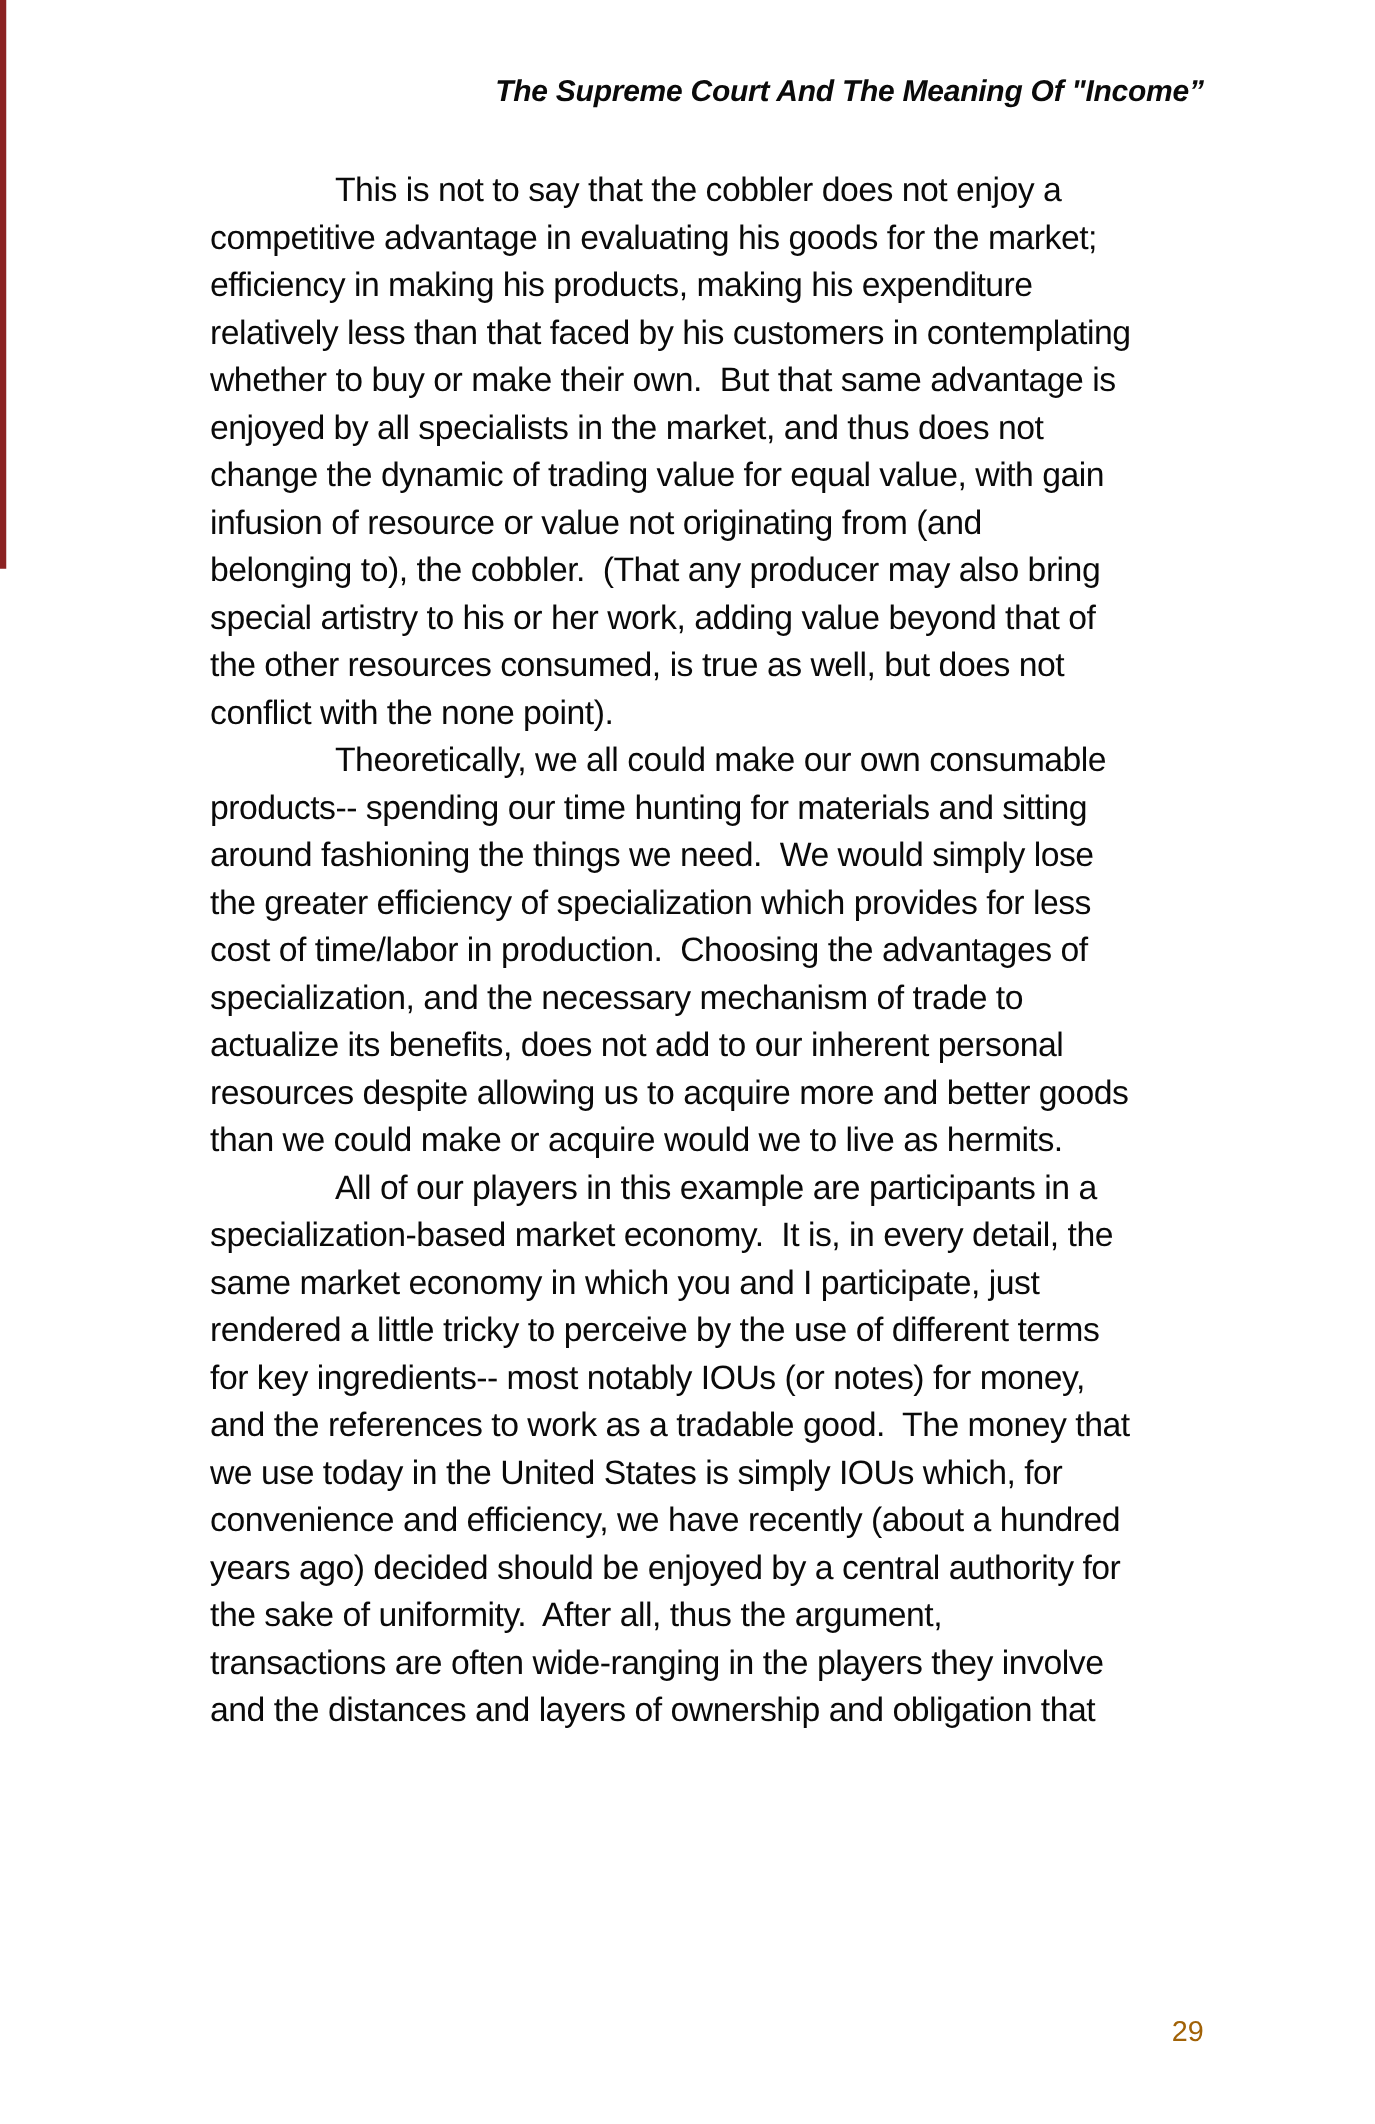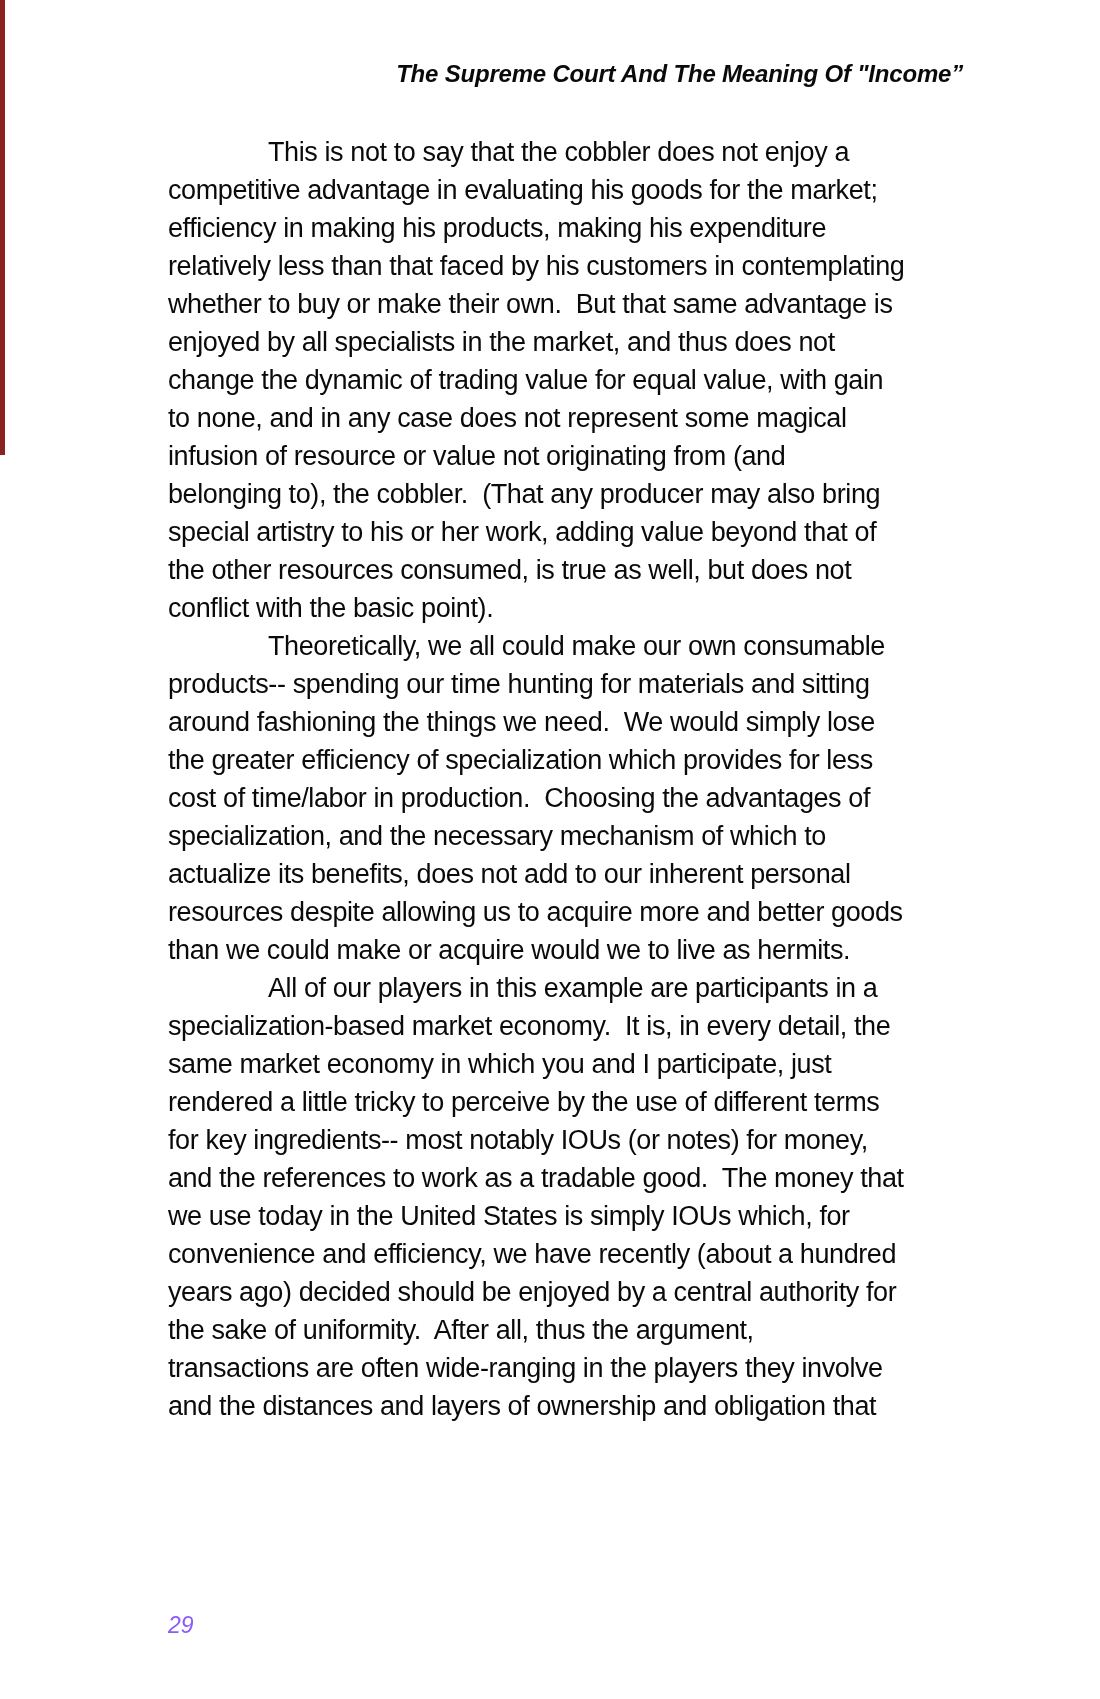--- a/index.html
+++ b/index.html
@@ -53,57 +53,56 @@
     white-space: pre-wrap; 
   }
   .para .line:first-child {
     text-indent: 100px; 
   }
   .page-number {
     position: absolute;
     top: 1612px;
     left: 168px;
     width: 795px;
+    text-align: right;
     font-size: 23px;
-    color: #8b5cf6;
-    font-style: italic;
+    color: #a16207;
   }
 </style>
 </head>
 <body>
 
 <div class="page">
 
   <div class="edge-artifact" style="background: rgb(139, 34, 34);"></div>
 
   <div class="running-head">The Supreme Court And The Meaning Of "Income”</div>
 
   <div class="body-text">
     <div class="para">
         <div class="line">This is not to say that the cobbler does not enjoy a</div>
         <div class="line">competitive advantage in evaluating his goods for the market;</div>
         <div class="line">efficiency in making his products, making his expenditure</div>
         <div class="line">relatively less than that faced by his customers in contemplating</div>
         <div class="line">whether to buy or make their own.  But that same advantage is</div>
         <div class="line">enjoyed by all specialists in the market, and thus does not</div>
         <div class="line">change the dynamic of trading value for equal value, with gain</div>
-        <div class="line">to none, and in any case does not represent some magical</div>
         <div class="line">infusion of resource or value not originating from (and</div>
         <div class="line">belonging to), the cobbler.  (That any producer may also bring</div>
         <div class="line">special artistry to his or her work, adding value beyond that of</div>
         <div class="line">the other resources consumed, is true as well, but does not</div>
-        <div class="line">conflict with the basic point).</div>
+        <div class="line">conflict with the none point).</div>
       </div>
     <div class="para">
         <div class="line">Theoretically, we all could make our own consumable</div>
         <div class="line">products-- spending our time hunting for materials and sitting</div>
         <div class="line">around fashioning the things we need.  We would simply lose</div>
         <div class="line">the greater efficiency of specialization which provides for less</div>
         <div class="line">cost of time/labor in production.  Choosing the advantages of</div>
-        <div class="line">specialization, and the necessary mechanism of which to</div>
+        <div class="line">specialization, and the necessary mechanism of trade to</div>
         <div class="line">actualize its benefits, does not add to our inherent personal</div>
         <div class="line">resources despite allowing us to acquire more and better goods</div>
         <div class="line">than we could make or acquire would we to live as hermits.</div>
       </div>
     <div class="para">
         <div class="line">All of our players in this example are participants in a</div>
         <div class="line">specialization-based market economy.  It is, in every detail, the</div>
         <div class="line">same market economy in which you and I participate, just</div>
         <div class="line">rendered a little tricky to perceive by the use of different terms</div>
         <div class="line">for key ingredients-- most notably IOUs (or notes) for money,</div>

